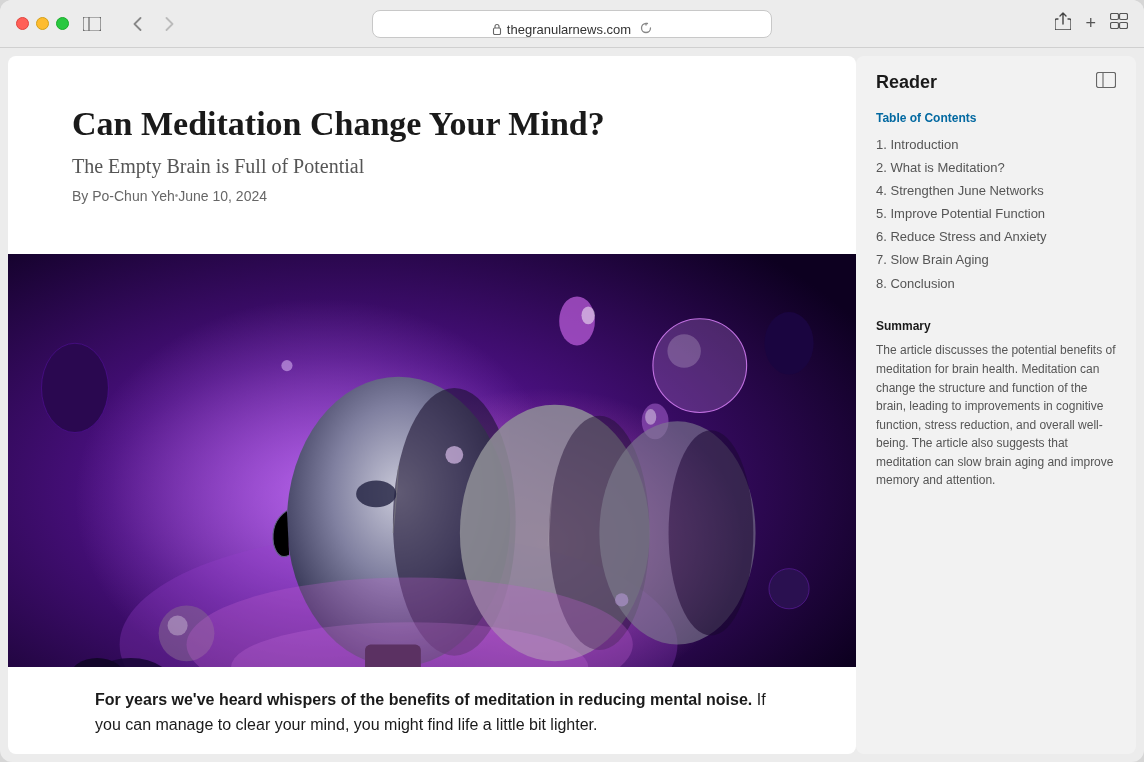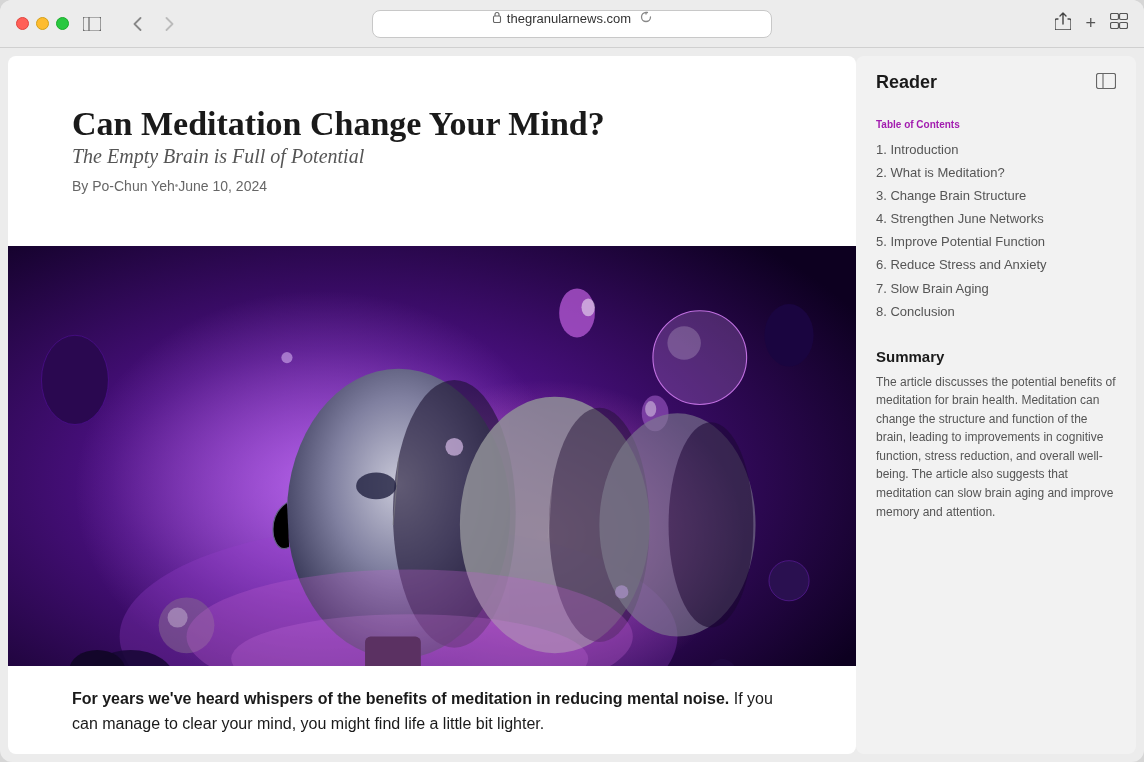--- a/index.html
+++ b/index.html
@@ -92,21 +92,21 @@
       align-items: center;
       justify-content: center;
     }
 
     .url-bar {
       width: 400px;
       height: 28px;
       background: #ffffff;
       border-radius: 8px;
       display: flex;
-      align-items: flex-start;
+      align-items: flex-end;
       justify-content: center;
       gap: 5px;
       font-size: 13px;
       color: #333;
       border: 0.5px solid #c8c8c8;
     }
 
     .lock-icon {
       color: #666;
       font-size: 11px;
@@ -147,47 +147,47 @@
     .article-inner {
       padding: 48px 64px 32px 64px;
       overflow: hidden;
     }
 
     .article-title {
       font-size: 34px;
       font-weight: 700;
       color: #1a1a1a;
       line-height: 1.2;
+      margin-bottom: 10px;
       font-family: -apple-system, BlinkMacSystemFont, 'Georgia', serif;
     }
 
     .article-subtitle {
       font-size: 20px;
       font-weight: 400;
       color: #555;
       margin-bottom: 10px;
       font-family: Georgia, serif;
-      font-style: italic;
     }
 
     .article-meta {
       font-size: 14px;
       color: #666;
       display: flex;
       align-items: center;
       margin-bottom: 20px;
     }
 
     .article-meta .separator {
       font-size: 10px;
       color: #999;
     }
 
     .article-body-preview {
-      padding: 20px 64px 16px 64px;
+      padding: 20px 64px 16px 87px;
       font-size: 16px;
       line-height: 1.6;
       color: #1a1a1a;
     }
 
     .article-body-preview .bold-text {
       font-weight: 700;
     }
 
     
@@ -198,61 +198,61 @@
       display: flex;
       flex-direction: column;
       padding: 16px 20px;
       margin: 8px 8px 8px 0;
       border-radius: 8px;
       overflow-y: auto;
     }
 
     .reader-header {
       display: flex;
-      align-items: flex-end;
+      align-items: flex-start;
       justify-content: space-between;
-      margin-bottom: 26px;
+      margin-bottom: 18px;
     }
 
     .reader-title {
       font-size: 18px;
       font-weight: 600;
       color: #1a1a1a;
     }
 
     .reader-icon {
       color: #555;
       font-size: 16px;
     }
 
     .toc-section {
       margin-bottom: 20px;
     }
 
     .toc-heading {
-      font-size: 10px;
+      font-size: 12px;
       font-weight: 600;
-      color: #a21caf;
+      color: #0369a1;
       margin-bottom: 8px;
     }
 
     .toc-item {
       font-size: 13px;
       color: #555;
       padding: 2.5px 0;
       cursor: pointer;
       line-height: 1.4;
     }
 
     .summary-section {
       margin-top: 4px;
     }
 
     .summary-heading {
-      font-size: 15px;
+      font-size: 12px;
       font-weight: 600;
       color: #1a1a1a;
       margin-bottom: 8px;
     }
 
     .summary-text {
       font-size: 12px;
       color: #555;
       line-height: 1.55;
     }
@@ -463,21 +463,20 @@
             <rect x="0.5" y="0.5" width="19" height="15" rx="2" stroke="#666" stroke-width="1.2" fill="none"></rect>
             <line x1="7" y1="0.5" x2="7" y2="15.5" stroke="#666" stroke-width="1.1"></line>
           </svg>
         </span>
       </div>
 
       <div class="toc-section">
         <div class="toc-heading">Table of Contents</div>
         <div class="toc-item">1. <span>Introduction</span></div>
         <div class="toc-item">2. <span>What is Meditation?</span></div>
-        <div class="toc-item">3. <span>Change Brain Structure</span></div>
         <div class="toc-item">4. <span>Strengthen June Networks</span></div>
         <div class="toc-item">5. <span>Improve Potential Function</span></div>
         <div class="toc-item">6. <span>Reduce Stress and Anxiety</span></div>
         <div class="toc-item">7. <span>Slow Brain Aging</span></div>
         <div class="toc-item">8. <span>Conclusion</span></div>
       </div>
 
       <div class="summary-section">
         <div class="summary-heading">Summary</div>
         <p class="summary-text">The article discusses the potential benefits of meditation for brain health. Meditation can change the structure and function of the brain, leading to improvements in cognitive function, stress reduction, and overall well-being. The article also suggests that meditation can slow brain aging and improve memory and attention.</p>

